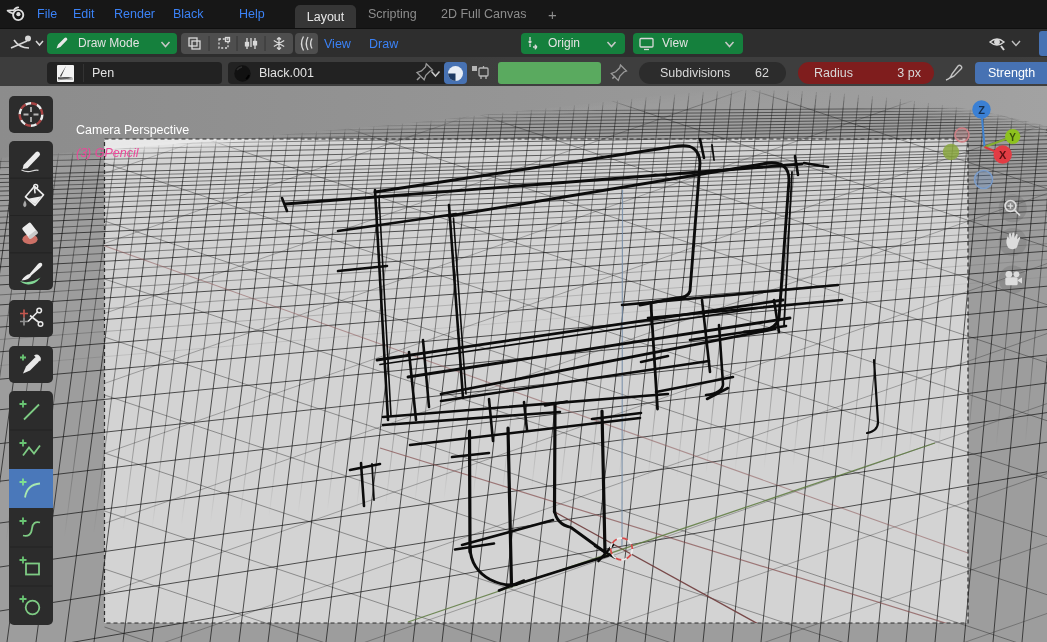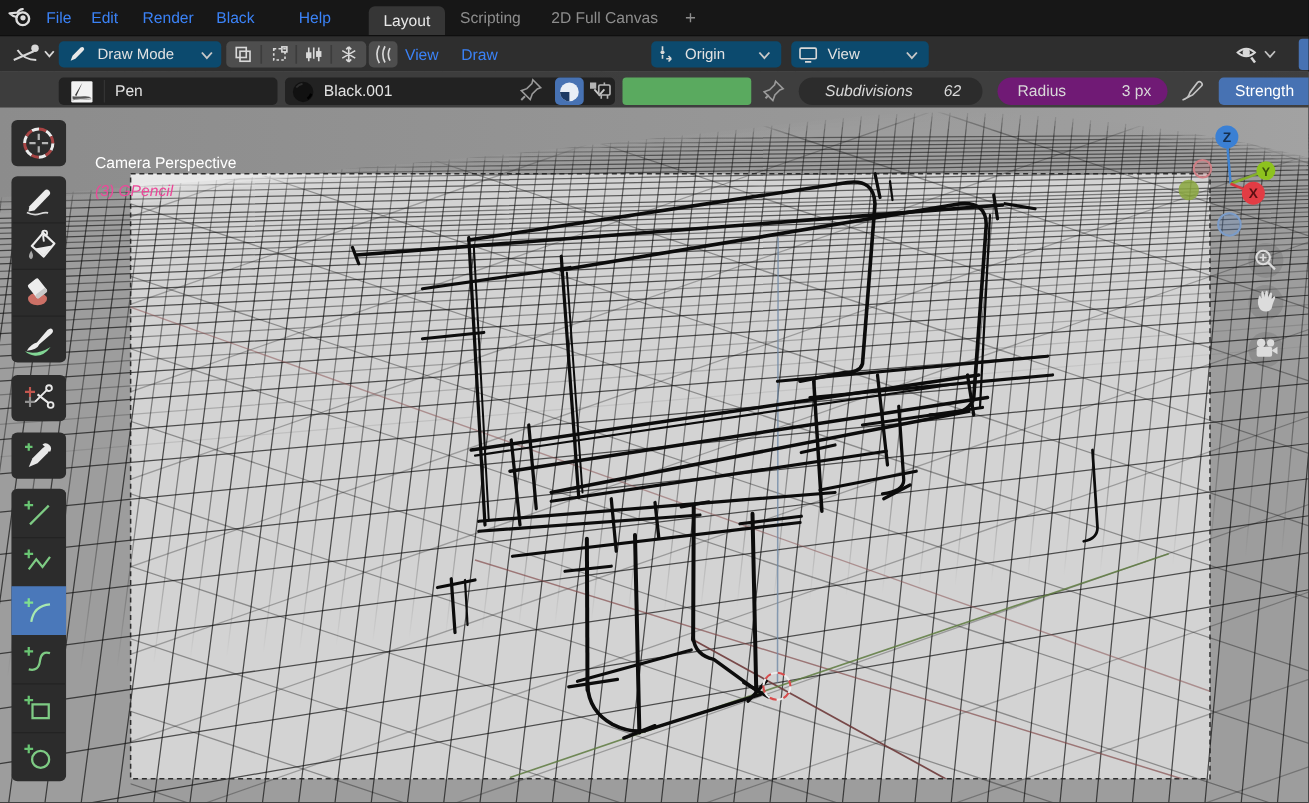--- a/index.html
+++ b/index.html
@@ -5,21 +5,21 @@
   html,body{margin:0;padding:0;background:#000;}
   body{width:1047px;height:642px;position:relative;overflow:hidden;
        font-family:"Liberation Sans", sans-serif;
        -webkit-font-smoothing:antialiased;}
   .bar1{position:absolute;left:0;top:0;width:1047px;height:28px;background:#171717;}
   .bar2{position:absolute;left:0;top:28px;width:1047px;height:29px;background:#2e2e2e;border-top:1px solid #0f0f0f;box-sizing:border-box;}
   .bar3{position:absolute;left:0;top:57px;width:1047px;height:29px;background:rgba(55,55,55,0.93);}
   .menu{position:absolute;top:0;height:28px;line-height:28px;color:#3b82f6;font-size:12.5px;}
   .tabtxt{position:absolute;top:0;height:28px;line-height:29px;color:#8d8d8d;font-size:12.5px;}
   .atab{position:absolute;left:295px;top:5px;width:61px;height:23px;background:#363636;border-radius:5px 5px 0 0;color:#e8e8e8;font-size:12.5px;text-align:center;line-height:24px;}
-  .dd{position:absolute;background:#0c4a6e;border-radius:4px;color:#e2e2e2;font-size:12px;}
+  .dd{position:absolute;background:#15803d;border-radius:4px;color:#e2e2e2;font-size:12px;}
   .vptext{position:absolute;color:#fff;font-size:12.5px;margin-top:28px;}
   svg{position:absolute;}
   .gc{stroke:rgba(22,22,22,0.38);stroke-width:1;fill:none;}
   .gd{stroke:rgba(22,22,22,0.30);stroke-width:1;fill:none;}
 </style>
 </head>
 <body>
 
 <svg id="vp" width="1047" height="585" viewBox="0 57 1047 585" style="left:0;top:57px;">
   <defs>
@@ -320,21 +320,21 @@
     <div style="position:absolute;left:10px;top:2.5px;width:17px;height:17px;background:#f2f2f2;border-radius:1px;overflow:hidden;">
       <svg width="17" height="17" viewBox="0 0 17 17">
         <path d="M1 12 C6 13 10 11 16 13 C10 14 5 15 1 14Z" fill="#555"></path>
         <path d="M9 1 L3 11 L4 12 Z" fill="#3a3a3a"></path>
         <path d="M1 15 C7 13 12 15 16 14" stroke="#888" stroke-width="0.8" fill="none"></path>
       </svg>
     </div>
     <div style="position:absolute;left:36px;top:2px;bottom:2px;width:1px;background:#333;"></div>
     <span style="position:absolute;left:45px;top:0;line-height:22px;font-size:12.5px;">Pen</span>
   </div>
-  <div class="dd" style="left:228px;top:5px;width:220px;height:22px;background:#222;padding-left:44px;">
+  <div class="dd" style="left:228px;top:5px;width:220px;height:22px;background:#222;">
     <svg width="19" height="19" viewBox="0 0 19 19" style="left:5px;top:1.5px;">
       <circle cx="9.5" cy="9.5" r="8.2" fill="#111"></circle>
       <path d="M4 6 a8 8 0 0 1 5-3" stroke="#2e2e2e" stroke-width="1.5" fill="none"></path>
       <path d="M13 15 a8 8 0 0 0 3-4" stroke="#000" stroke-width="2" fill="none"></path>
     </svg>
     <span style="position:absolute;left:31px;top:0;line-height:22px;font-size:12.5px;">Black.001</span>
     <svg width="11" height="22" viewBox="0 0 11 22" style="right:7px;top:0;">
       <path d="M1.5 9.5 l4 4.5 4-4.5" stroke="#c8c8c8" stroke-width="1.5" fill="none"></path>
     </svg>
   </div>
@@ -358,25 +358,25 @@
       <path d="M13 14 v3 M18 14 v3 M15.5 6 v-2"></path>
     </g>
   </svg>
   <div style="position:absolute;left:498px;top:5px;width:103px;height:22px;background:#5aaa5f;border-radius:3px;"></div>
   <svg width="20" height="22" viewBox="0 0 20 22" style="left:610px;top:5px;">
     <g stroke="#9a9a9a" stroke-width="1.3" fill="none">
       <path d="M10.5 3 l6 6 -2.6 1 -4 4 -1.6 4.4 -7-7 4.4-1.6 4-4 Z"></path>
       <path d="M5 14 l-2.6 2.6" stroke-width="1.5"></path>
     </g>
   </svg>
-  <div class="dd" style="left:639px;top:5px;width:147px;height:22px;background:#2c2c2c;border-radius:11px;color:#d8d8d8;font-style:italic;">
+  <div class="dd" style="left:639px;top:5px;width:147px;height:22px;background:#2c2c2c;border-radius:11px;color:#d8d8d8;">
     <span style="position:absolute;left:21px;top:0;line-height:22px;font-size:12.5px;">Subdivisions</span>
     <span style="position:absolute;right:17px;top:0;line-height:22px;font-size:12.5px;">62</span>
   </div>
-  <div class="dd" style="left:798px;top:5px;width:136px;height:22px;background:#701a75;border-radius:11px;color:#d8d8d8;">
+  <div class="dd" style="left:798px;top:5px;width:136px;height:22px;background:#7f1d1d;border-radius:11px;color:#d8d8d8;">
     <span style="position:absolute;left:16px;top:0;line-height:22px;font-size:12.5px;">Radius</span>
     <span style="position:absolute;right:13px;top:0;line-height:22px;font-size:12.5px;">3 px</span>
   </div>
   <svg width="24" height="22" viewBox="0 0 24 22" style="left:942px;top:5px;">
     <g stroke="#c2c2c2" stroke-width="1.4" fill="none">
       <path d="M4 18 C8 17 9 15 10 12 L16 4 Q17.5 2.5 19 4 Q20.5 5.5 19 7 L12 14 C9 15 7 17 4 18Z"></path>
     </g>
   </svg>
   <div style="position:absolute;left:975px;top:5px;width:72px;height:22px;background:#4772b3;border-radius:4px 0 0 4px;color:#fff;">
     <span style="position:absolute;left:13px;top:0;line-height:22px;font-size:12.5px;">Strength</span>

